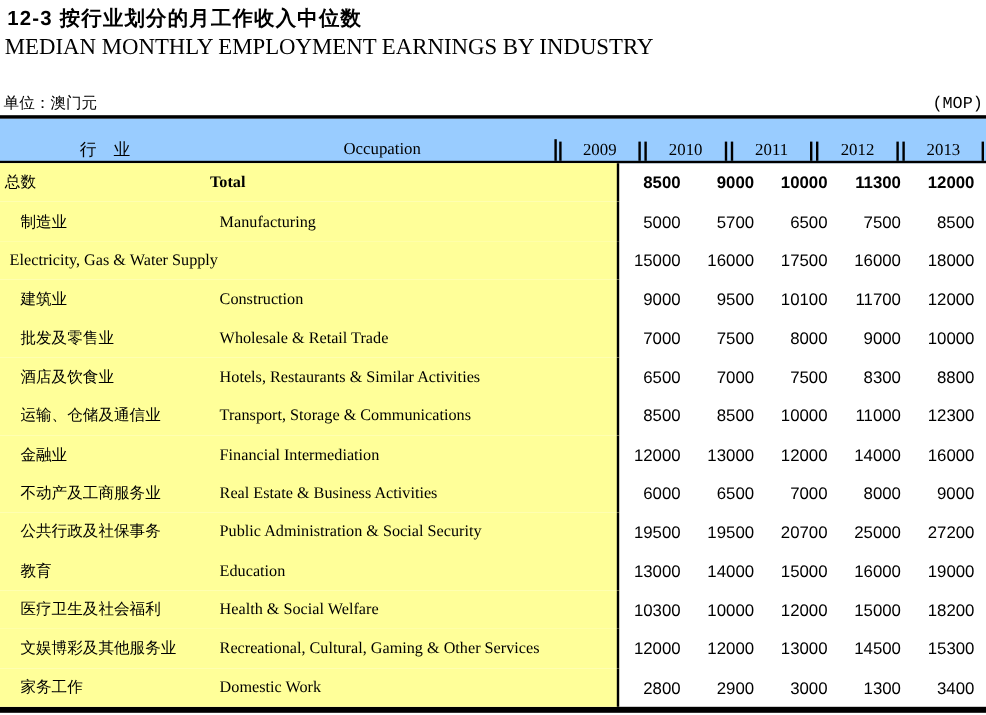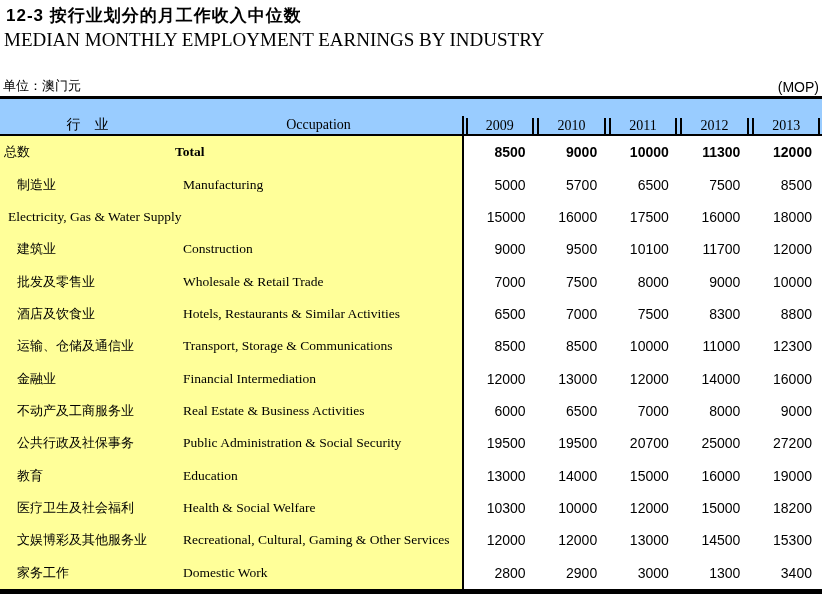--- a/index.html
+++ b/index.html
@@ -18,21 +18,21 @@
   }
   .title-en {
     position:absolute; top:29px; left:4px;
     font-size:19px; font-family:"Liberation Serif", serif;
   }
   .unit-row {
     position:absolute; top:77px; left:3px; right:3px;
     display:flex; justify-content:space-between; align-items:flex-end;
     font-size:13px;
   }
-  .unit-right { font-family:Liberation Sans, sans-serif; font-size:14px; }
+  .unit-right { font-family:Liberation Mono, monospace; font-size:14px; }
 
   .tbl {
     position:absolute; top:96px; left:0; right:0; bottom:0;
     border-top:3px solid #000;
     display:flex; flex-direction:column;
   }
   .thead {
     height:37px; background:#99CCFF;
     border-bottom:2px solid #000;
     display:flex; align-items:flex-end;
@@ -51,21 +51,21 @@
     font-size:14px; font-family:"Liberation Serif", serif;
   }
 
   .tbody {
     flex:1; display:flex; flex-direction:column;
     border-bottom:5px solid #000;
     margin-bottom:2px;
   }
   .row { flex:1; display:flex; align-items:stretch; }
   .r-left {
-    width:464px; background:#FFFF99;
+    width:516px; background:#FFFF99;
     border-right:2px solid #000;
     display:flex; align-items:center;
   }
   .r-zh { width:175px; padding-left:17px; font-size:13px; }
   .r-en { flex:1; padding-left:8px; font-size:13.5px; font-family:"Liberation Serif", serif; }
   .r-vals { flex:1; display:flex; }
   .r-val {
     flex:1; display:flex; align-items:center; justify-content:flex-end;
     padding-right:10px; font-size:14px;
     font-family:"Liberation Sans", sans-serif;

